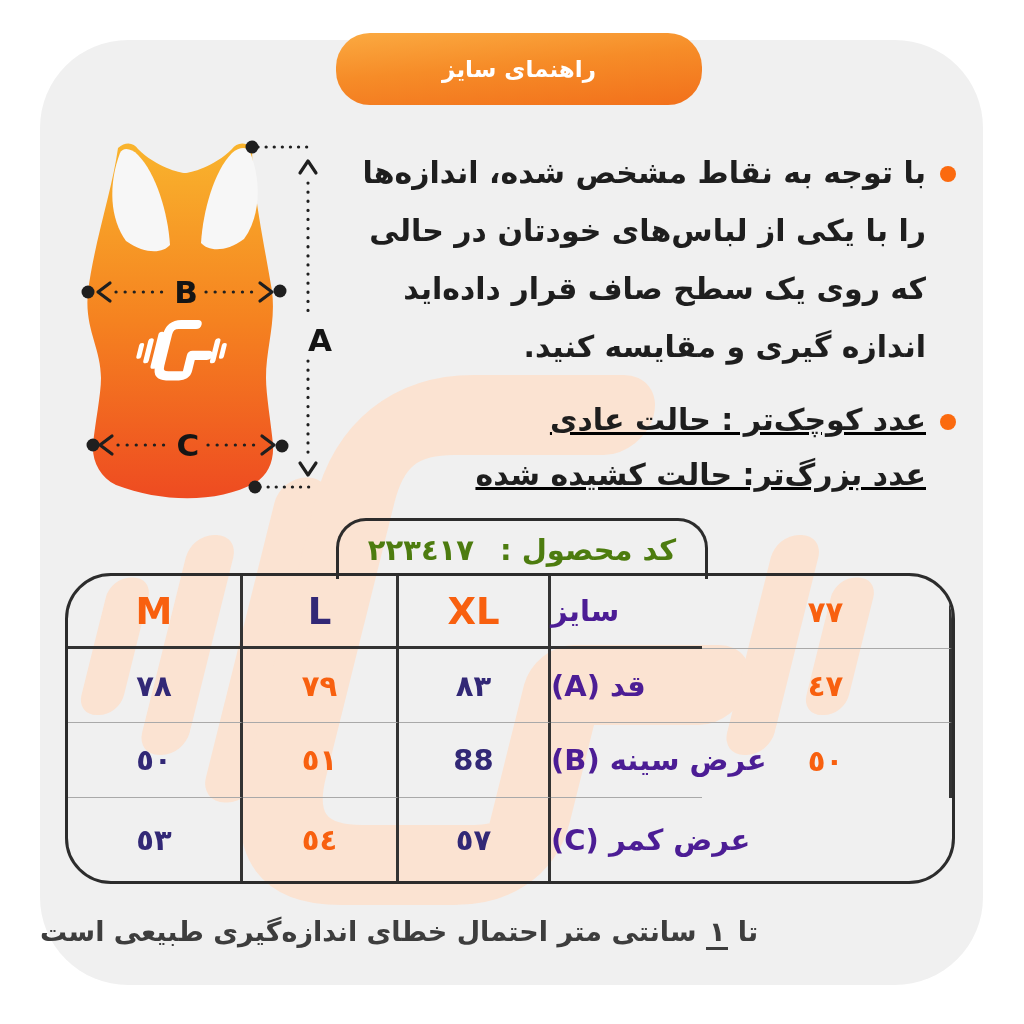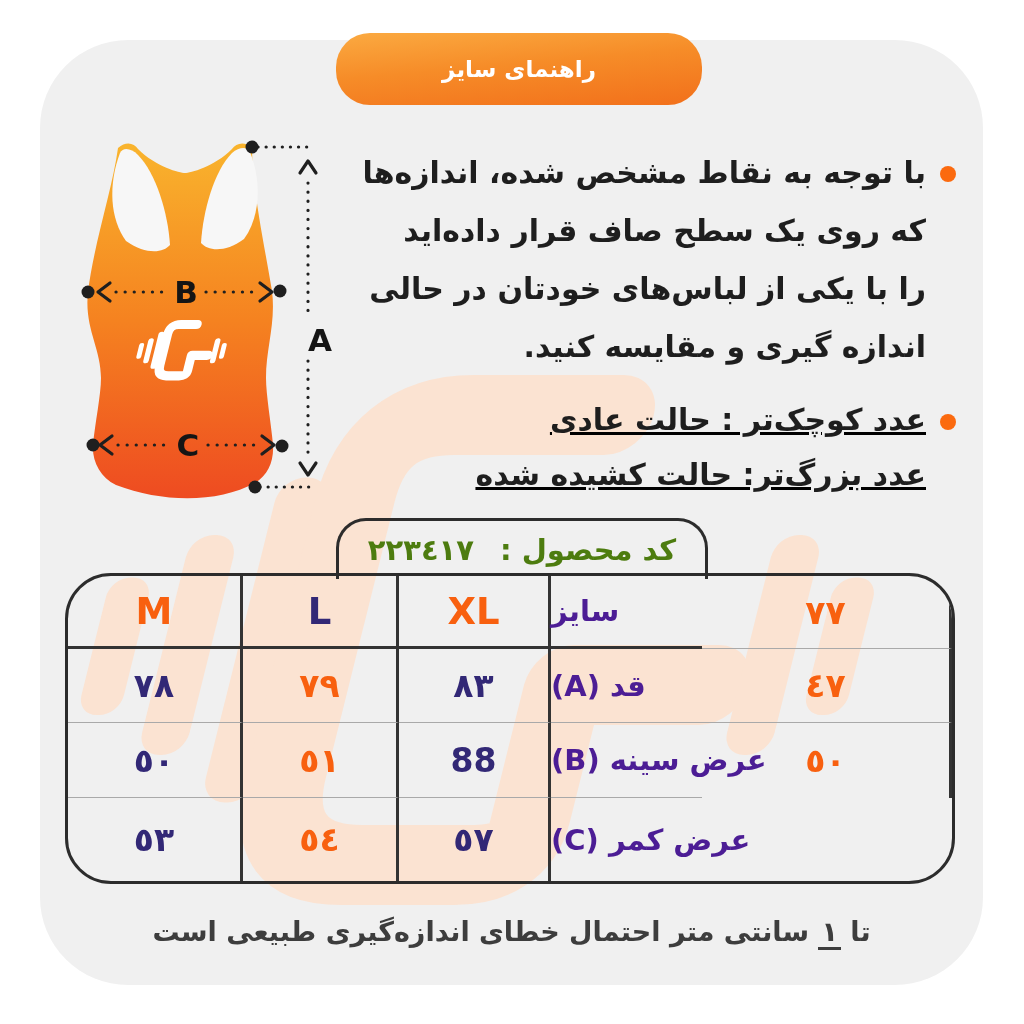--- a/index.html
+++ b/index.html
@@ -52,30 +52,30 @@
     grid-template-rows:73px 74px 75px auto;overflow:hidden;
   }
   .cell{
     display:flex;align-items:center;justify-content:center;box-sizing:border-box;
     font-weight:bold;
   }
   .cell.v-sep{border-right:3px solid #333333;}
   .cell.hdr-sep{border-bottom:3px solid #333333;}
   .cell.row-sep{border-bottom:1px solid #a9a9a9;}
   .cell.col-head{font-size:37px;}
-  .cell.val{font-size:33px;}
+  .cell.val{font-size:29px;}
   .cell.lbl{
     justify-content:flex-end;padding-right:36px;direction:rtl;
     font-size:29px;color:#4c1d95;white-space:nowrap;
   }
   .c-orange{color:#f8600f;}
   .c-navy{color:#322876;}
   
   .footer{
-    position:absolute;left:40px;top:916px;width:943px;z-index:3;text-align:center;
+    position:absolute;left:40px;top:916px;width:943px;z-index:3;text-align:left;
     direction:rtl;font-size:27px;font-weight:bold;color:#3d3d3d;
   }
   .footer .u-num{border-bottom:3px solid #3d3d3d;padding:0 3px;}
   .defs-svg{position:absolute;width:0;height:0;}
 </style>
 </head>
 <body>
 
 <svg class="defs-svg" aria-hidden="true">
   <defs>
@@ -166,22 +166,22 @@
   <g fill="#151515" font-family="DejaVu Sans, sans-serif" font-weight="bold" font-size="31px" text-anchor="middle">
     <text x="252" y="218">A</text>
     <text x="118" y="170">B</text>
     <text x="120" y="323">C</text>
   </g>
 </svg>
 
 <div class="bullet-dot" id="dot1"></div>
 <div class="instr" id="instr1">
   <div class="line">با توجه به نقاط مشخص شده، اندازه‌ها</div>
+  <div class="line">را با یکی از لباس‌های خودتان در حالی</div>
   <div class="line">که روی یک سطح صاف قرار داده‌اید</div>
-  <div class="line">را با یکی از لباس‌های خودتان در حالی</div>
   <div class="line">اندازه گیری و مقایسه کنید.</div>
 </div>
 
 <div class="bullet-dot" id="dot2"></div>
 <div class="instr" id="instr2">
   <div class="line">عدد کوچک‌تر : حالت عادی</div>
   <div class="line">عدد بزرگ‌تر: حالت کشیده شده</div>
 </div>
 
 <div class="code-pill">

